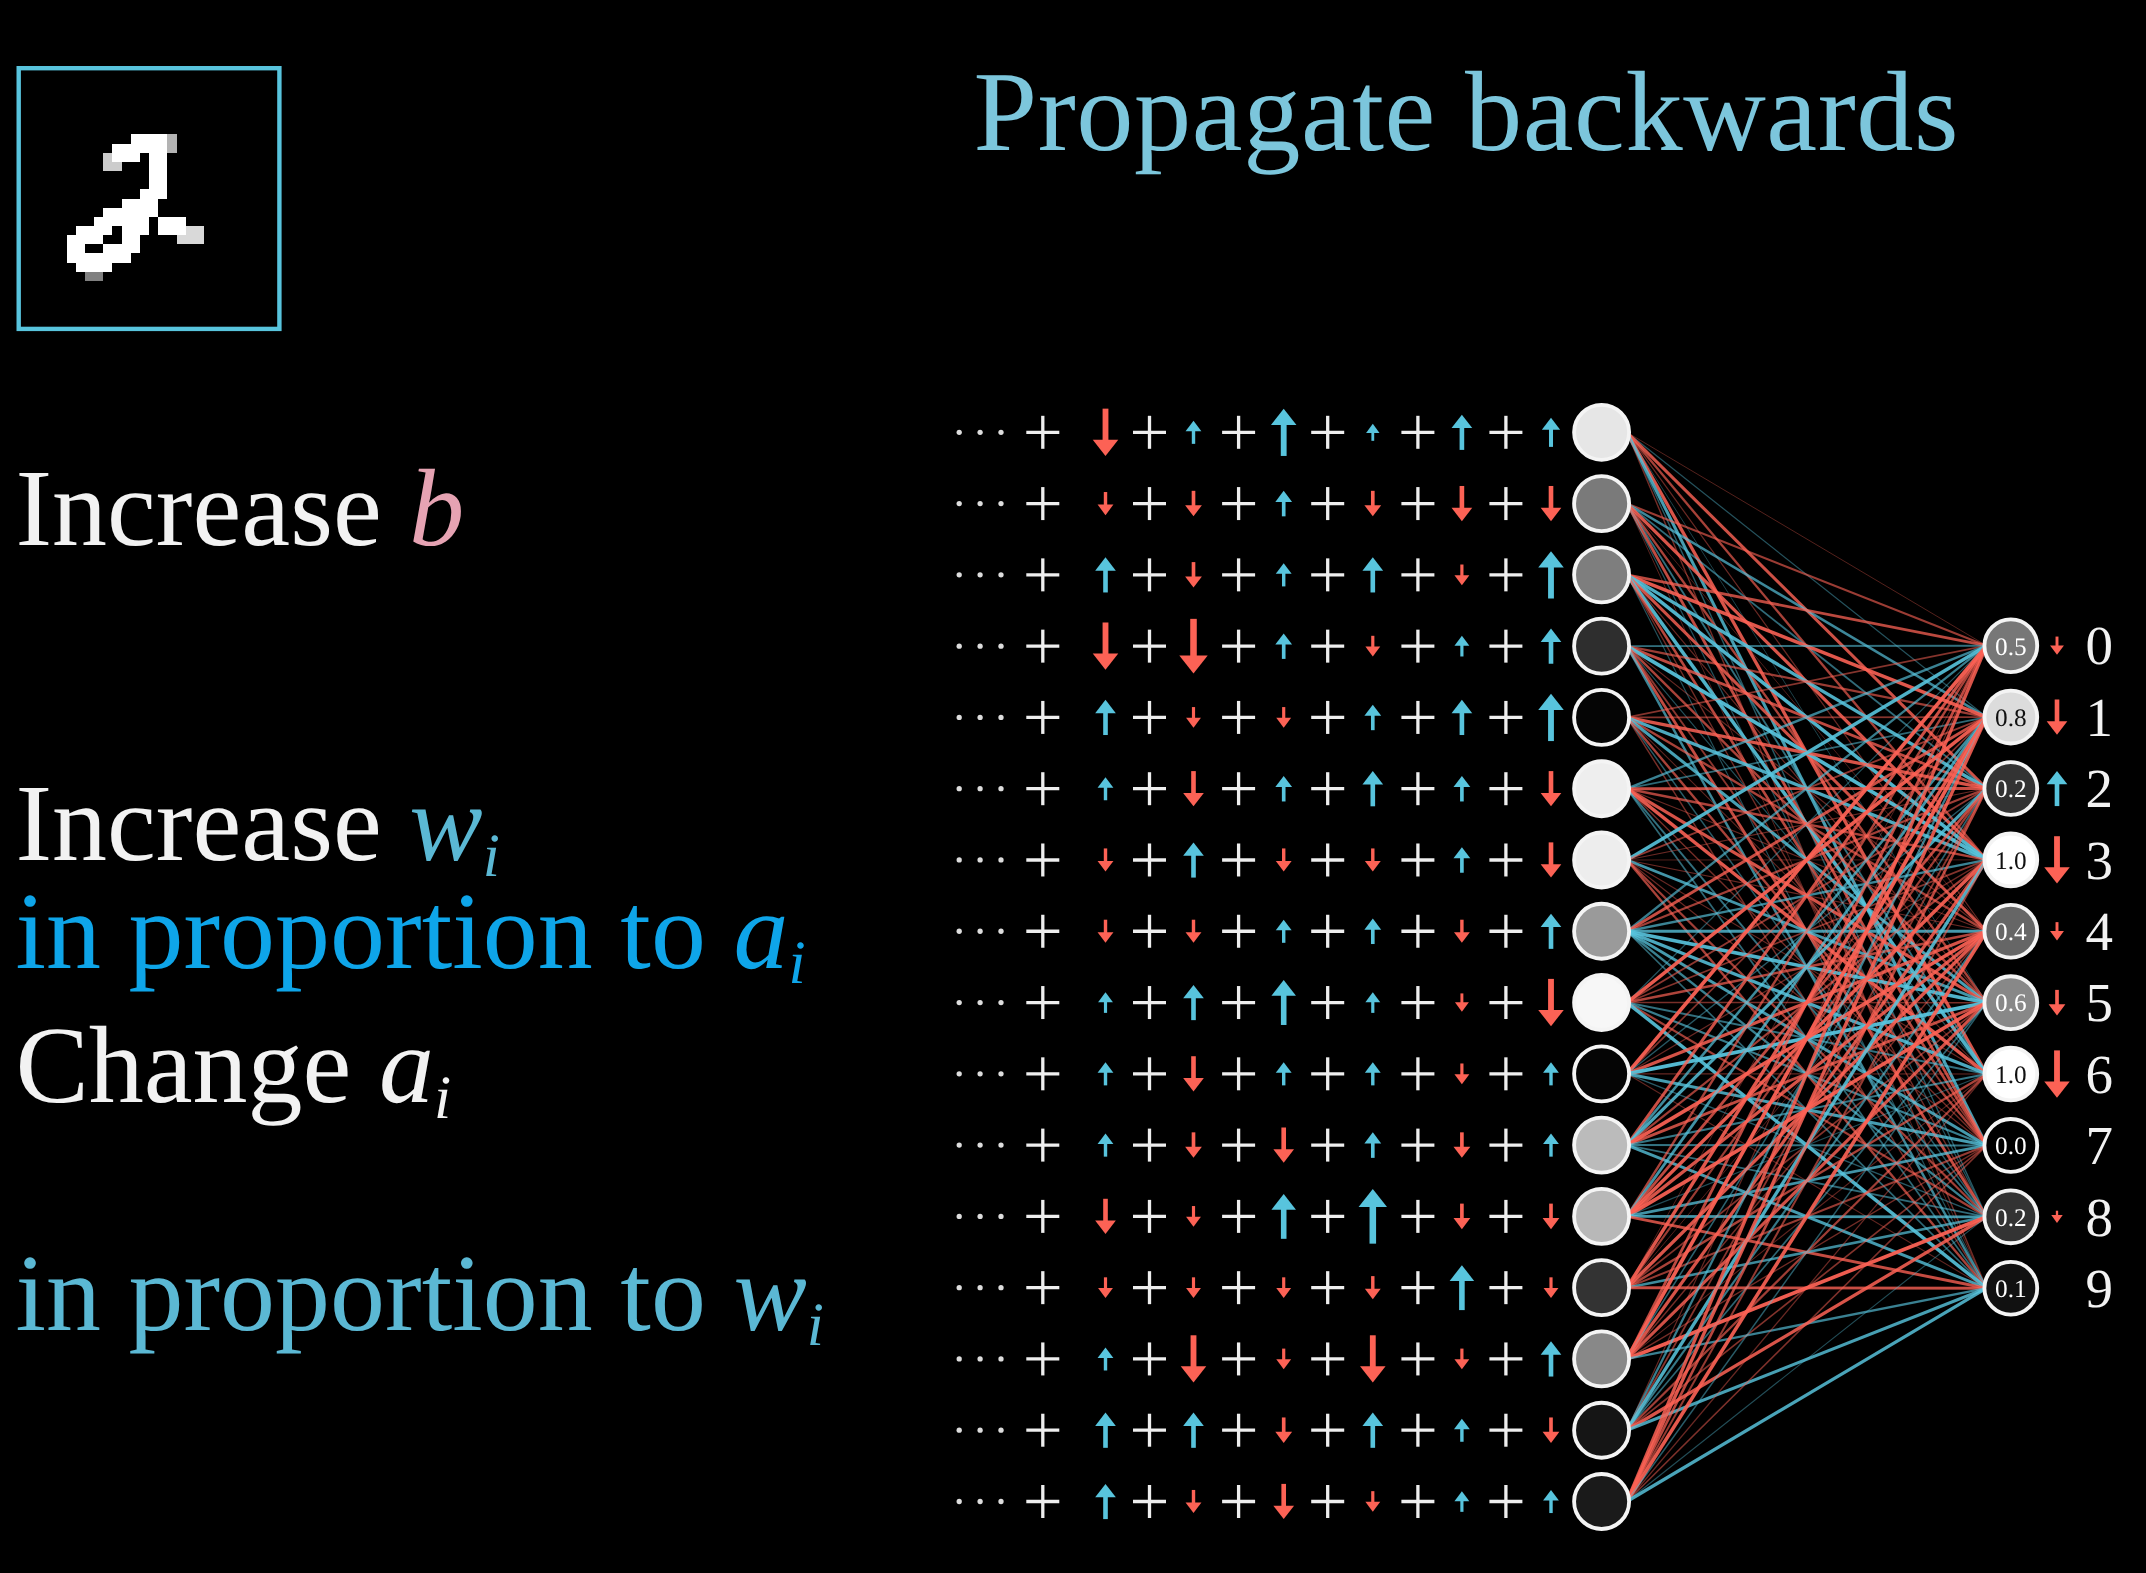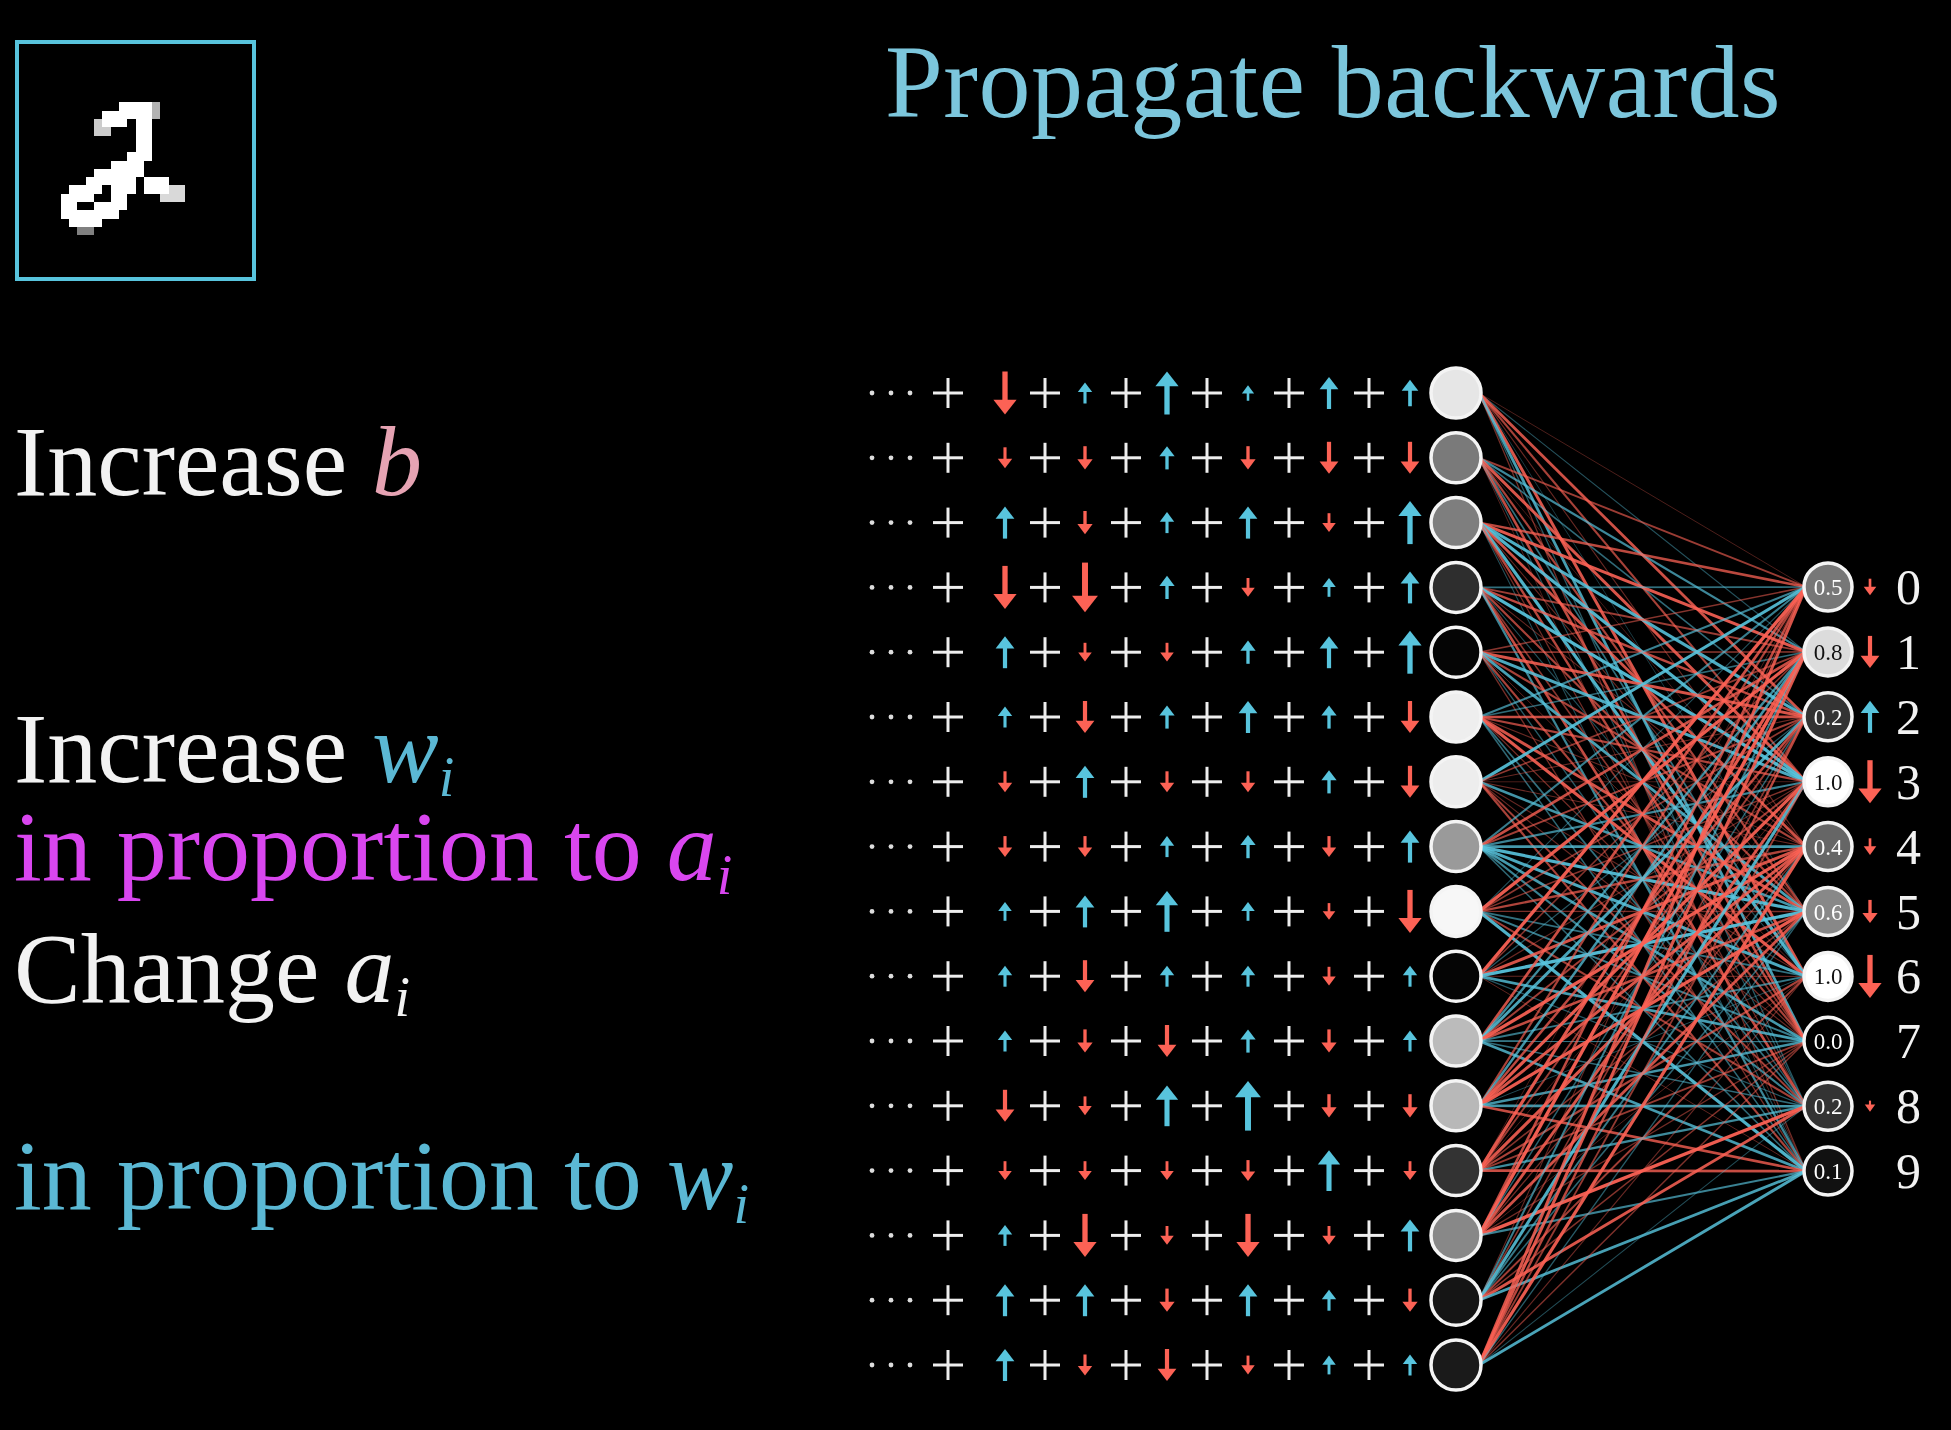--- a/index.html
+++ b/index.html
@@ -1,25 +1,25 @@
 <!DOCTYPE html>
 <html><head>
 <meta charset="utf-8">
 <style>
   html,body{margin:0;padding:0;background:#000;}
   body{width:1951px;height:1430px;position:relative;overflow:hidden;font-family:"Liberation Serif","DejaVu Serif",serif;}
-  .abs{position:absolute;}
+  .abs{position:absolute;margin-top:20px;}
   #digit-box{left:15px;top:40px;width:241px;height:241px;border:4px solid #58c4dd;box-sizing:border-box;background:#000;}
   #digit-box svg{width:100%;height:100%;display:block;}
   #title{left:885px;top:22px;font-size:104px;color:#7cc6dc;white-space:nowrap;letter-spacing:0.5px;}
   .line{position:absolute;left:14px;font-size:100px;white-space:nowrap;line-height:1;}
   .line .var{font-style:italic;}
   .line sub{font-size:56px;vertical-align:-14px;font-style:italic;}
   .white{color:#f2f2f2;}
-  .yellow{color:#d946ef;}
+  .yellow{color:#0ea5e9;}
   .blue{color:#5bb8d4;}
   .pink{color:#e6a3b3;}
   #net{position:absolute;left:0;top:0;width:1951px;height:1430px;}
 </style>
 </head>
 <body>
 
 <div id="digit-box" class="abs">
   <svg viewBox="0 0 28 28" shape-rendering="crispEdges">
     <g fill="#fff">

